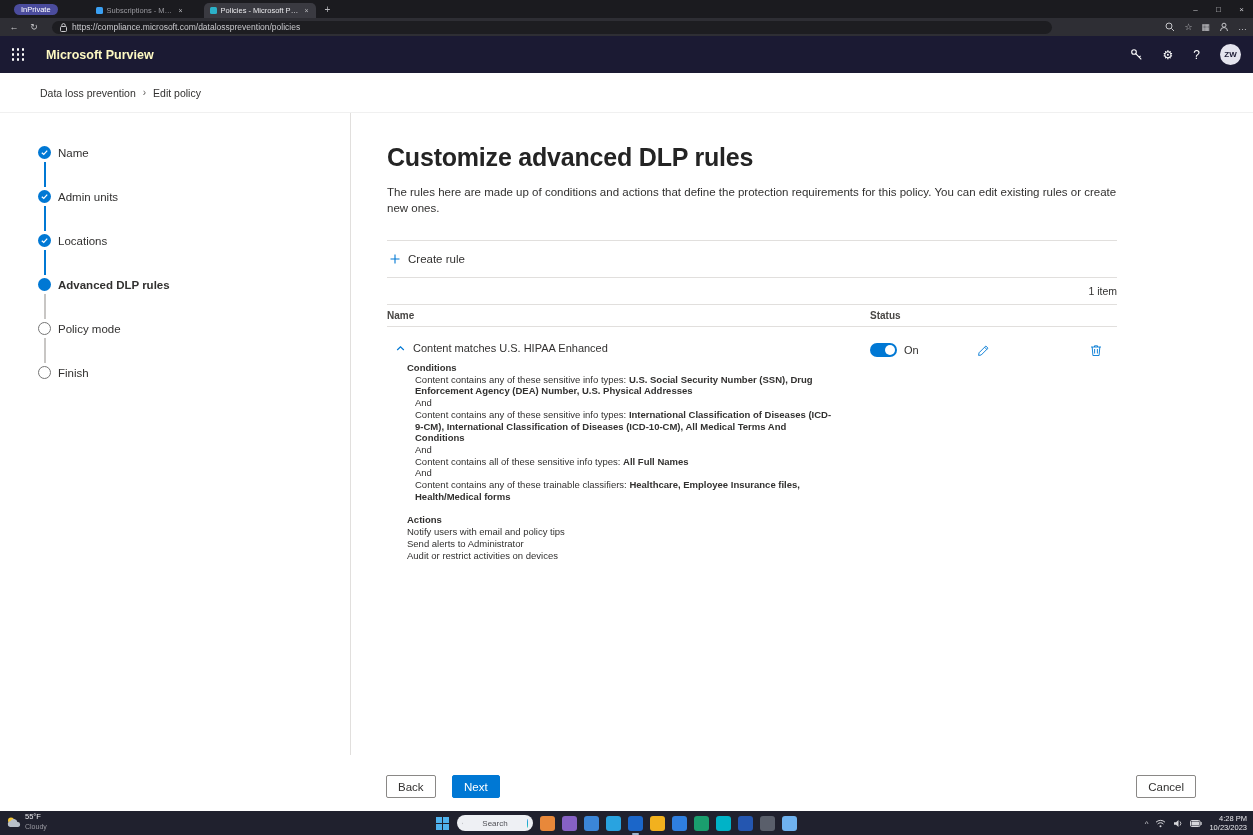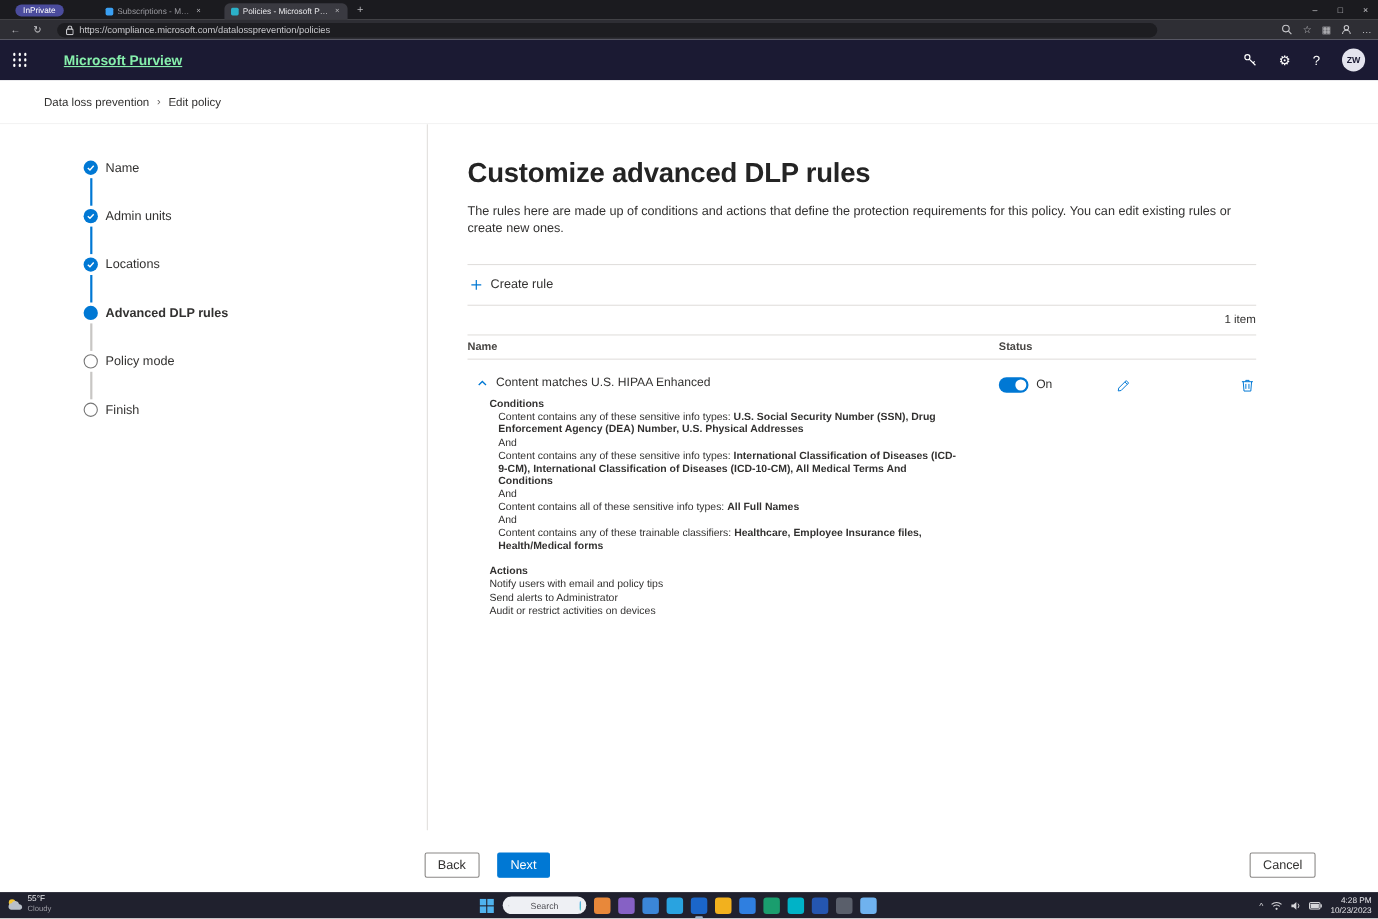--- a/index.html
+++ b/index.html
@@ -29,32 +29,32 @@
   .navbar .nav-icon:first-child { margin-left:4px; }
   .url-bar { display:flex; align-items:center; gap:5px; margin-left:8px; width:1000px; height:13px; background:#1d1d21; border-radius:7px; padding:0 8px; }
   .url-text { font-size:8.5px; color:#c9c9cd; white-space:nowrap; overflow:hidden; }
   .nav-right { position:absolute; right:6px; top:0; height:18px; display:flex; align-items:center; gap:9px; color:#c6c6ca; font-size:9px; }
 
   
   .app-header { position:absolute; left:0; top:36px; width:100%; height:37px; background:#1b1a33; display:flex; align-items:center; }
   .waffle { width:36px; height:37px; display:flex; align-items:center; justify-content:center; }
   .waffle-grid { display:grid; grid-template-columns:repeat(3,2.5px); grid-template-rows:repeat(3,2.5px); gap:2.5px; }
   .waffle-grid i { background:#fff; border-radius:50%; }
-  .app-title { color:#86efac; font-size:12.5px; font-weight:600; margin-left:22px;text-decoration:underline; }
+  .app-title { color:#fef9c3; font-size:12.5px; font-weight:600; margin-left:10px; }
   .header-right { margin-left:auto; display:flex; align-items:center; gap:20px; margin-right:12px; }
   .hdr-btn { color:#fff; font-size:12px; display:flex; align-items:center; }
   .avatar { width:21px; height:21px; border-radius:50%; background:#e4e4ee; color:#1b1a33; font-size:8px; font-weight:700; display:flex; align-items:center; justify-content:center; }
 
   
   .breadcrumb { position:absolute; left:0; top:73px; width:100%; height:40px; background:#fff; display:flex; align-items:center; padding-left:40px; font-size:10.5px; color:#323130; border-bottom:1px solid #f0f0f0; }
   .crumb-link { color:#323130; text-decoration:none; }
   .crumb-sep { color:#605e5c; margin:0 7px; font-size:10px; }
 
   
-  .content { position:absolute; left:0; top:113px; width:100%; height:642px; display:flex; background:#fff;padding-left:38px; }
+  .content { position:absolute; left:0; top:113px; width:100%; height:642px; display:flex; background:#fff; }
   .stepper { width:351px; flex:0 0 351px; border-right:1px solid #e1dfdd; padding:33px 0 0 38px; }
   .step-row { display:flex; align-items:center; }
   .step-dot { width:13px; height:13px; border-radius:50%; flex:0 0 13px; display:flex; align-items:center; justify-content:center; }
   .step-dot.complete, .step-dot.current { background:#0078d4; }
   .step-dot.upcoming { background:#fff; border:1.4px solid #767676; }
   .step-label { margin-left:7px; font-size:11.5px; color:#323130; }
   .step-row.current .step-label { font-weight:700; }
   .connector { width:1.5px; height:25px; margin:3px 0 3px 6px; }
   .connector.done { background:#0078d4; }
   .connector.todo { background:#c8c6c4; }

